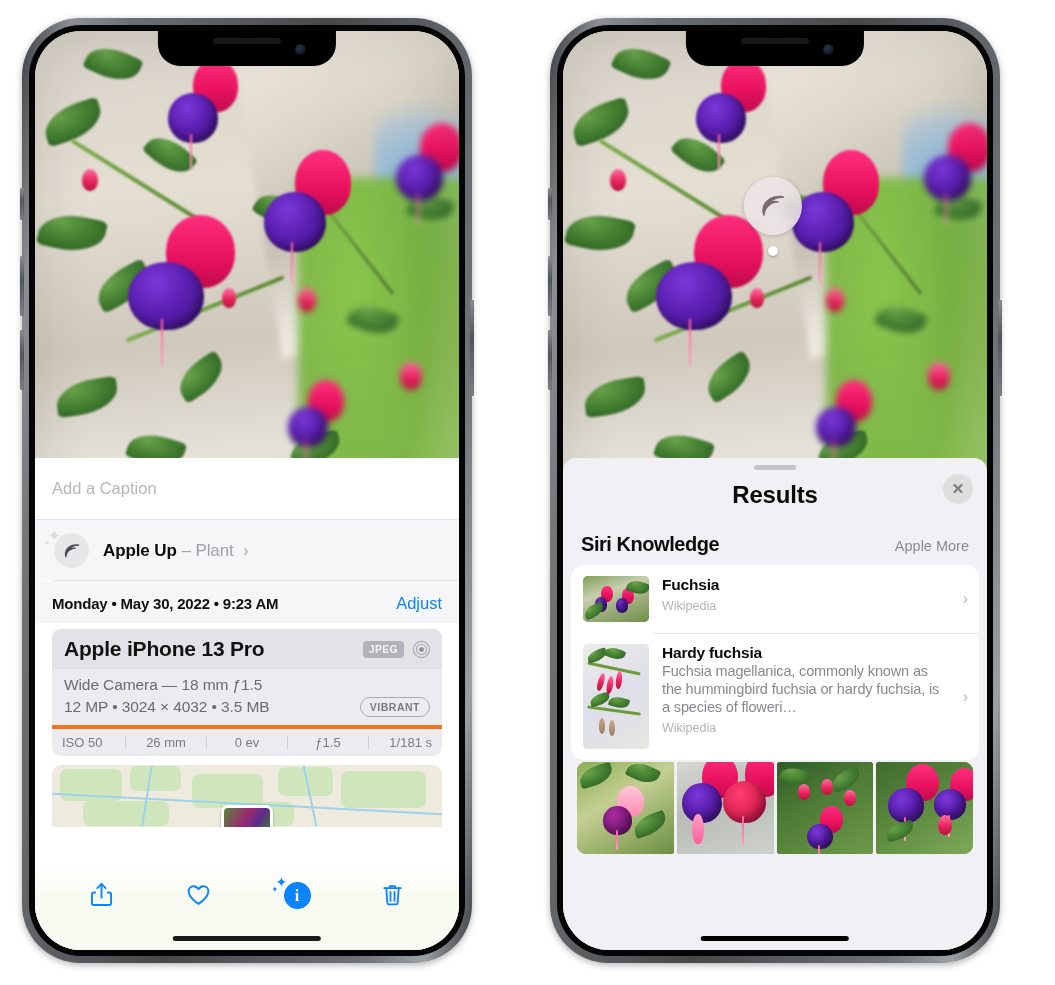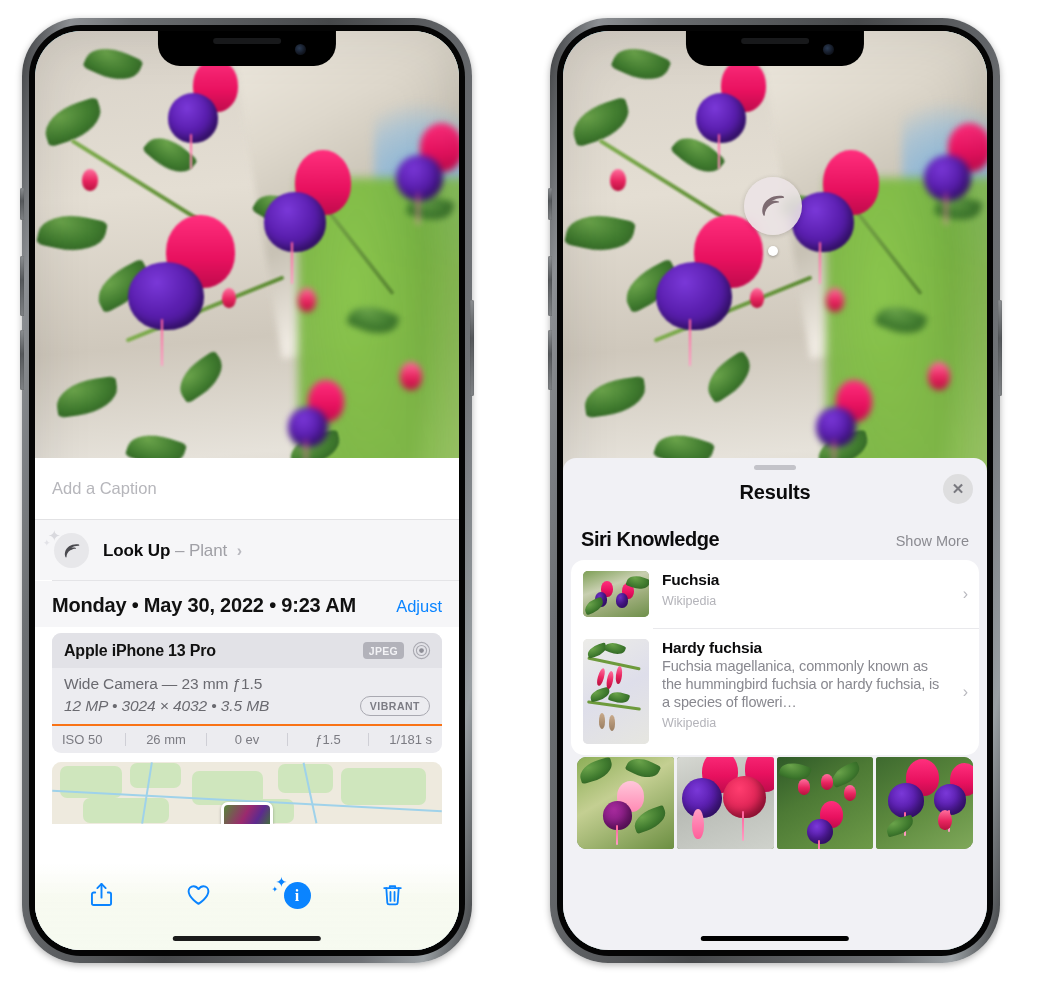--- a/index.html
+++ b/index.html
@@ -159,49 +159,49 @@
     position:absolute; left:-6px; top:-5px; color:#d9d9de; font-size:15px; line-height:1;
   }
   .sparkle2 { position:absolute; left:-11px; top:6px; color:#e2e2e7; font-size:9px; line-height:1; }
   .lookup-label { font-size:17px; font-weight:700; color:#0b0b0c; letter-spacing:-.1px; }
   .lookup-label .sub { font-weight:400; color:#a0a0a6; }
   .chev { color:#b9b9bf; font-size:16px; margin-left:5px; }
   .divider-inset { height:1px; background:#e4e4e7; margin-left:17px; }
 
   .meta-block { background:#f6f6f8; padding: 13px 17px 10px 17px; }
   .meta-line1 { display:flex; align-items:baseline; justify-content:space-between; }
-  .meta-date { font-size:20px; font-weight:700; color:#111; letter-spacing:-.2px; }
+  .meta-date { font-size:15px; font-weight:700; color:#111; letter-spacing:-.2px; }
   .meta-adjust { font-size:16.5px; color:#0a84ff; }
   .meta-line2 { display:flex; align-items:center; gap:9px; margin-top:6px; }
   .meta-file { font-size:16px; color:#57575c; }
 
   .camcard {
     margin: 6px 17px 0 17px; background:#ececf0; border-radius:9px; overflow:hidden;
   }
   .camcard .c-top {
     display:flex; align-items:center; justify-content:space-between;
     padding: 8px 11px 8px 12px; background:#e2e2e7;
   }
-  .c-model { font-size:16px; font-weight:700; color:#111; letter-spacing:-.2px; }
+  .c-model { font-size:21px; font-weight:700; color:#111; letter-spacing:-.2px; }
   .c-right { display:flex; align-items:center; gap:8px; }
   .jpeg-badge {
     background:#b2b2ba; color:#f2f2f5; font-size:10.5px; font-weight:700;
     padding: 2.5px 6px; border-radius:4px; letter-spacing:.3px;
   }
   .hdr-icon { width:19px; height:19px; }
   .camcard .c-mid { padding: 7px 12px 8px 12px; }
   .c-lens { font-size:15.5px; color:#6a6a70; letter-spacing:-.1px; }
   .c-specs-row { display:flex; align-items:center; justify-content:space-between; margin-top:3px; }
-  .c-specs { font-size:15.5px; color:#6a6a70; letter-spacing:-.1px;font-style:italic; }
+  .c-specs { font-size:15.5px; color:#6a6a70; letter-spacing:-.1px; }
   .vibrant {
     border:1px solid #a9a9b1; color:#7c7c84; font-size:10.5px; font-weight:600;
     padding: 3px 9px; border-radius:11px; letter-spacing:.5px;text-align:center;
   }
   .camcard .c-bot {
-    display:flex; align-items:center; border-top:2px solid #f97316;
+    display:flex; align-items:center; border-top:4px solid #f97316;
     padding: 6px 10px; gap: 17px; justify-content: center;
   }
   .exif { flex:1; text-align:center; font-size:13px; color:#7b7b82; white-space:nowrap; }
   .exif:first-child { text-align:left; }
   .exif:last-child { text-align:right; }
   .exif-sep { width:1px; height:13px; background:#cfcfd6; }
 
   .map-card {
     margin: 9px 17px 0 17px; height: 62px; border-radius:9px 9px 0 0; overflow:hidden;
     position:relative;
@@ -250,21 +250,21 @@
   }
 
   .results-sheet {
     position:absolute; left:0; right:0; bottom:0;
     background:#f1f1f5;
     border-radius: 13px 13px 0 0;
     z-index: 25;
   }
   .grabber { width:42px; height:5px; border-radius:3px; background:#c3c3c9; margin: 7px auto 0 auto; }
   .rs-head { position:relative; display:flex; align-items:center; justify-content:center; padding: 11px 0 4px 0; }
-  .rs-title { font-size:20px; font-weight:700; color:#0b0b0c; letter-spacing:-.2px; }
+  .rs-title { font-size:24px; font-weight:700; color:#0b0b0c; letter-spacing:-.2px; }
   .rs-close {
     position:absolute; right:14px; top:4px; width:30px; height:30px; border-radius:50%;
     background:#dededf; display:flex; align-items:center; justify-content:center;
     color:#79797f; font-size:15px; font-weight:600;
   }
   .sec-head {
     display:flex; align-items:baseline; justify-content:space-between;
     padding: 20px 18px 9px 18px;
   }
   .sec-title { font-size:20px; font-weight:700; color:#0b0b0c; letter-spacing:-.45px; }
@@ -417,21 +417,21 @@
 
         <div class="lookup-row">
           <div class="leaf-badge">
             <span class="sparkle">✦</span>
             <span class="sparkle2">✦</span>
             <svg viewBox="0 0 24 24" aria-hidden="true">
               <path d="M20.5 4.2c-7.6-1.6-15 2.2-16.8 8.9-.6 2.3-.3 4.6.7 6.5.3.5 1 .3 1-.3 0-3.2 1.7-6.2 4.6-8.1 2.3-1.5 4.8-2 6.4-2 .5 0 .6-.6.2-.8-1.6-.6-3.8-.7-5.9-.1 2.9-2 6.4-2.9 9.7-2.7.5 0 .7-.6.1-.7z" fill="#4a4a4f"></path>
             </svg>
           </div>
           <div class="lookup-label">
-            <span>Look Up</span><span class="sub"> – </span><span class="sub">Plant</span>
+            <span>Apple Up</span><span class="sub"> – </span><span class="sub">Plant</span>
             <span class="chev">›</span>
           </div>
         </div>
 
         <div class="divider-inset"></div>
 
         <div class="meta-block">
           <div class="meta-line1">
             <span class="meta-date">Monday • May 30, 2022 • 9:23 AM</span>
             <span class="meta-adjust">Adjust</span>
@@ -446,21 +446,21 @@
               <span class="hdr-icon">
                 <svg viewBox="0 0 24 24" width="19" height="19">
                   <circle cx="12" cy="12" r="10.2" fill="none" stroke="#a9a9b1" stroke-width="1.4"></circle>
                   <circle cx="12" cy="12" r="6.4" fill="none" stroke="#a9a9b1" stroke-width="1.4"></circle>
                   <circle cx="12" cy="12" r="3" fill="#8e8e96"></circle>
                 </svg>
               </span>
             </span>
           </div>
           <div class="c-mid">
-            <div class="c-lens">Wide Camera — 23 mm ƒ1.5</div>
+            <div class="c-lens">Wide Camera — 18 mm ƒ1.5</div>
             <div class="c-specs-row">
               <span class="c-specs">12 MP • 3024 × 4032 • 3.5 MB</span>
               <span class="vibrant">VIBRANT</span>
             </div>
           </div>
           <div class="c-bot">
             <span class="exif">ISO 50</span>
             <span class="exif-sep"></span>
             <span class="exif">26 mm</span>
             <span class="exif-sep"></span>
@@ -644,21 +644,21 @@
       <div class="results-sheet" style="height:492px;">
         <div class="grabber"></div>
 
         <div class="rs-head">
           <span class="rs-title">Results</span>
           <span class="rs-close">✕</span>
         </div>
 
         <div class="sec-head">
           <span class="sec-title">Siri Knowledge</span>
-          <span class="sec-action">Show More</span>
+          <span class="sec-action">Apple More</span>
         </div>
 
         <div class="know-card">
 
           <div class="know-row">
             <div class="know-thumb">
               <div class="mini" style="background:linear-gradient(160deg,#7d9f55 0%,#c8cfb0 35%,#9fae7c 62%,#6e8f4a 100%);"></div>
               <div class="fl" style="left:12%; top:22%; width:20px; height:26px;">
                   <i class="sep"></i>
                   <i class="cor"></i>

